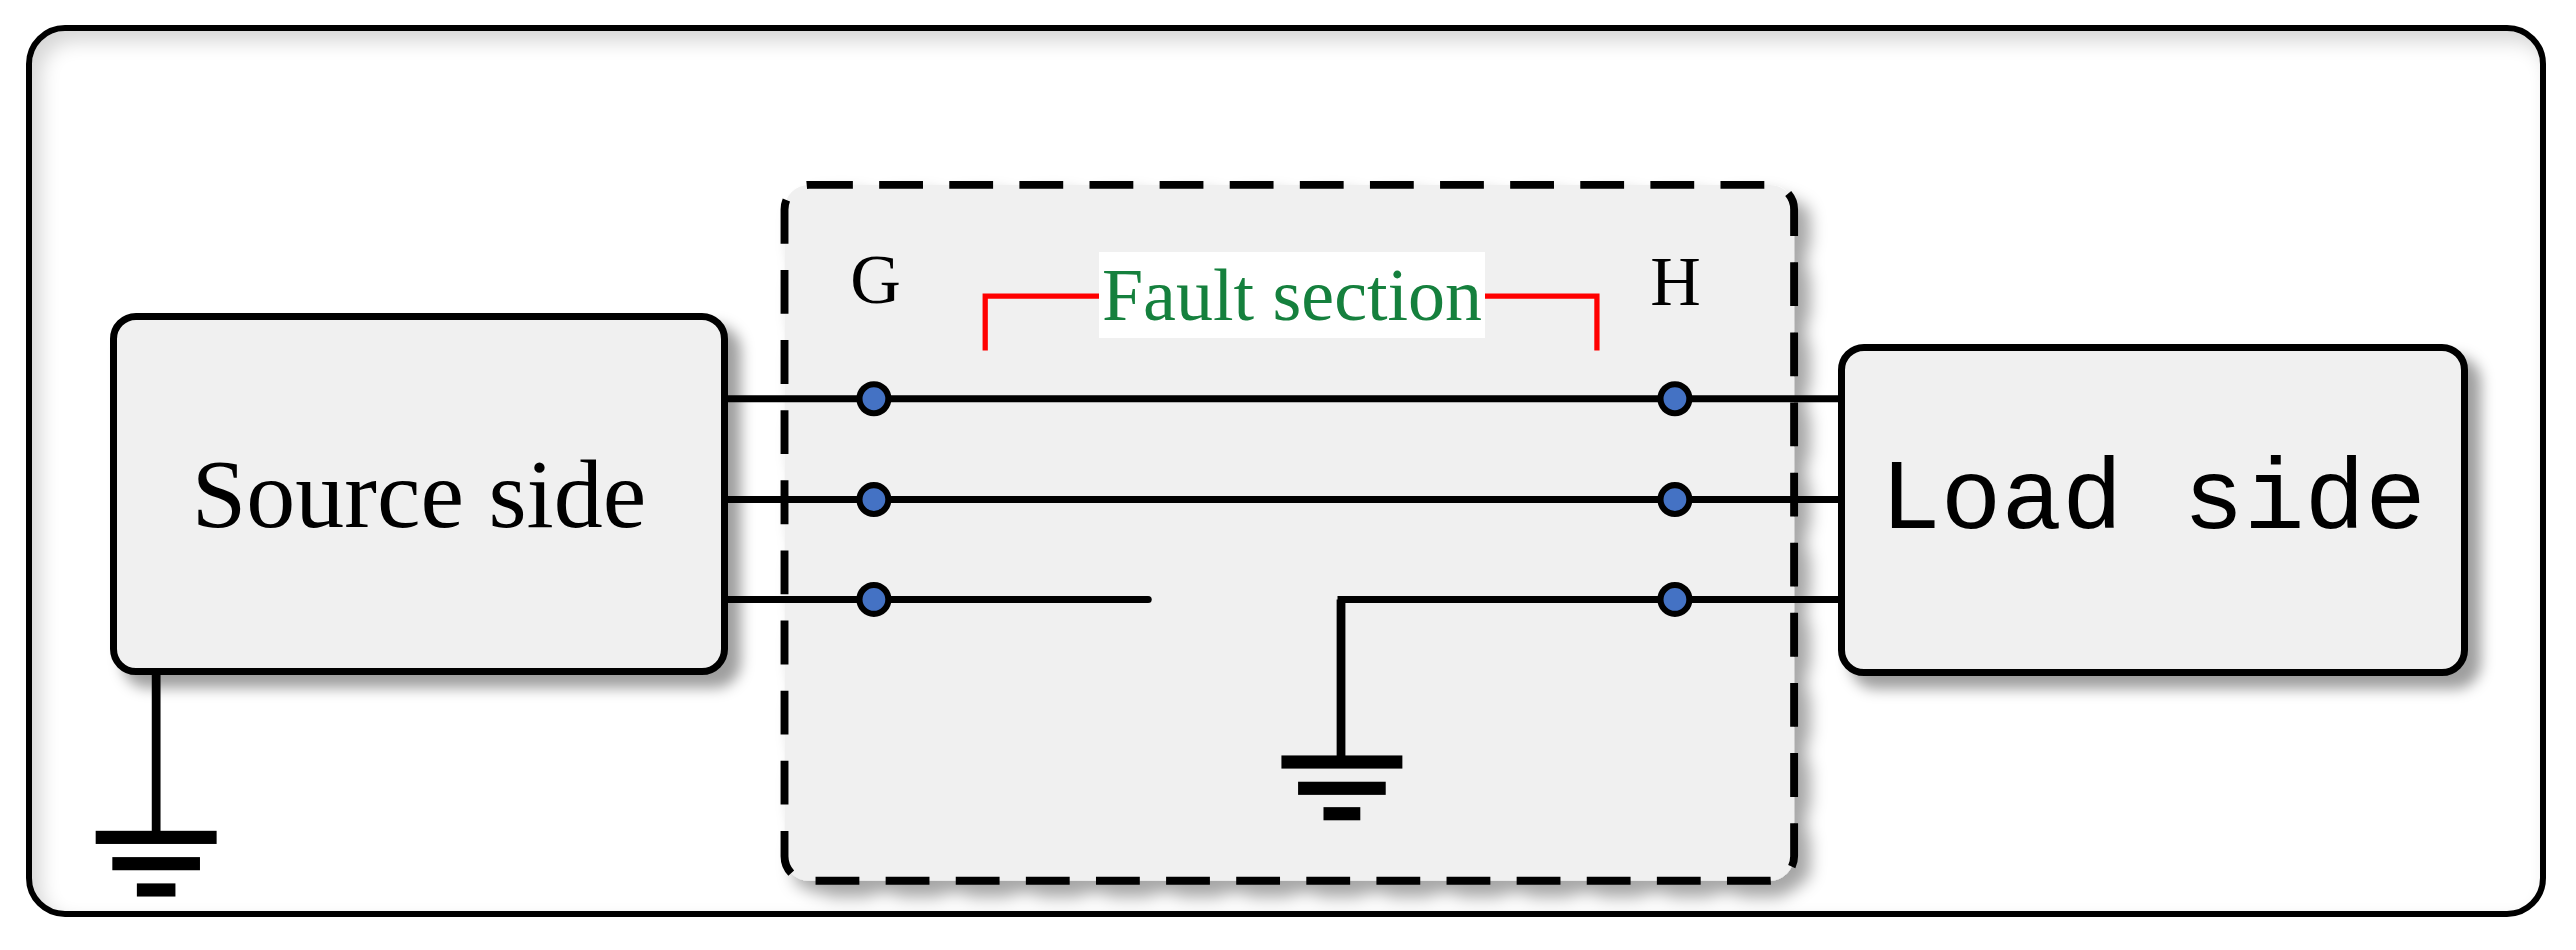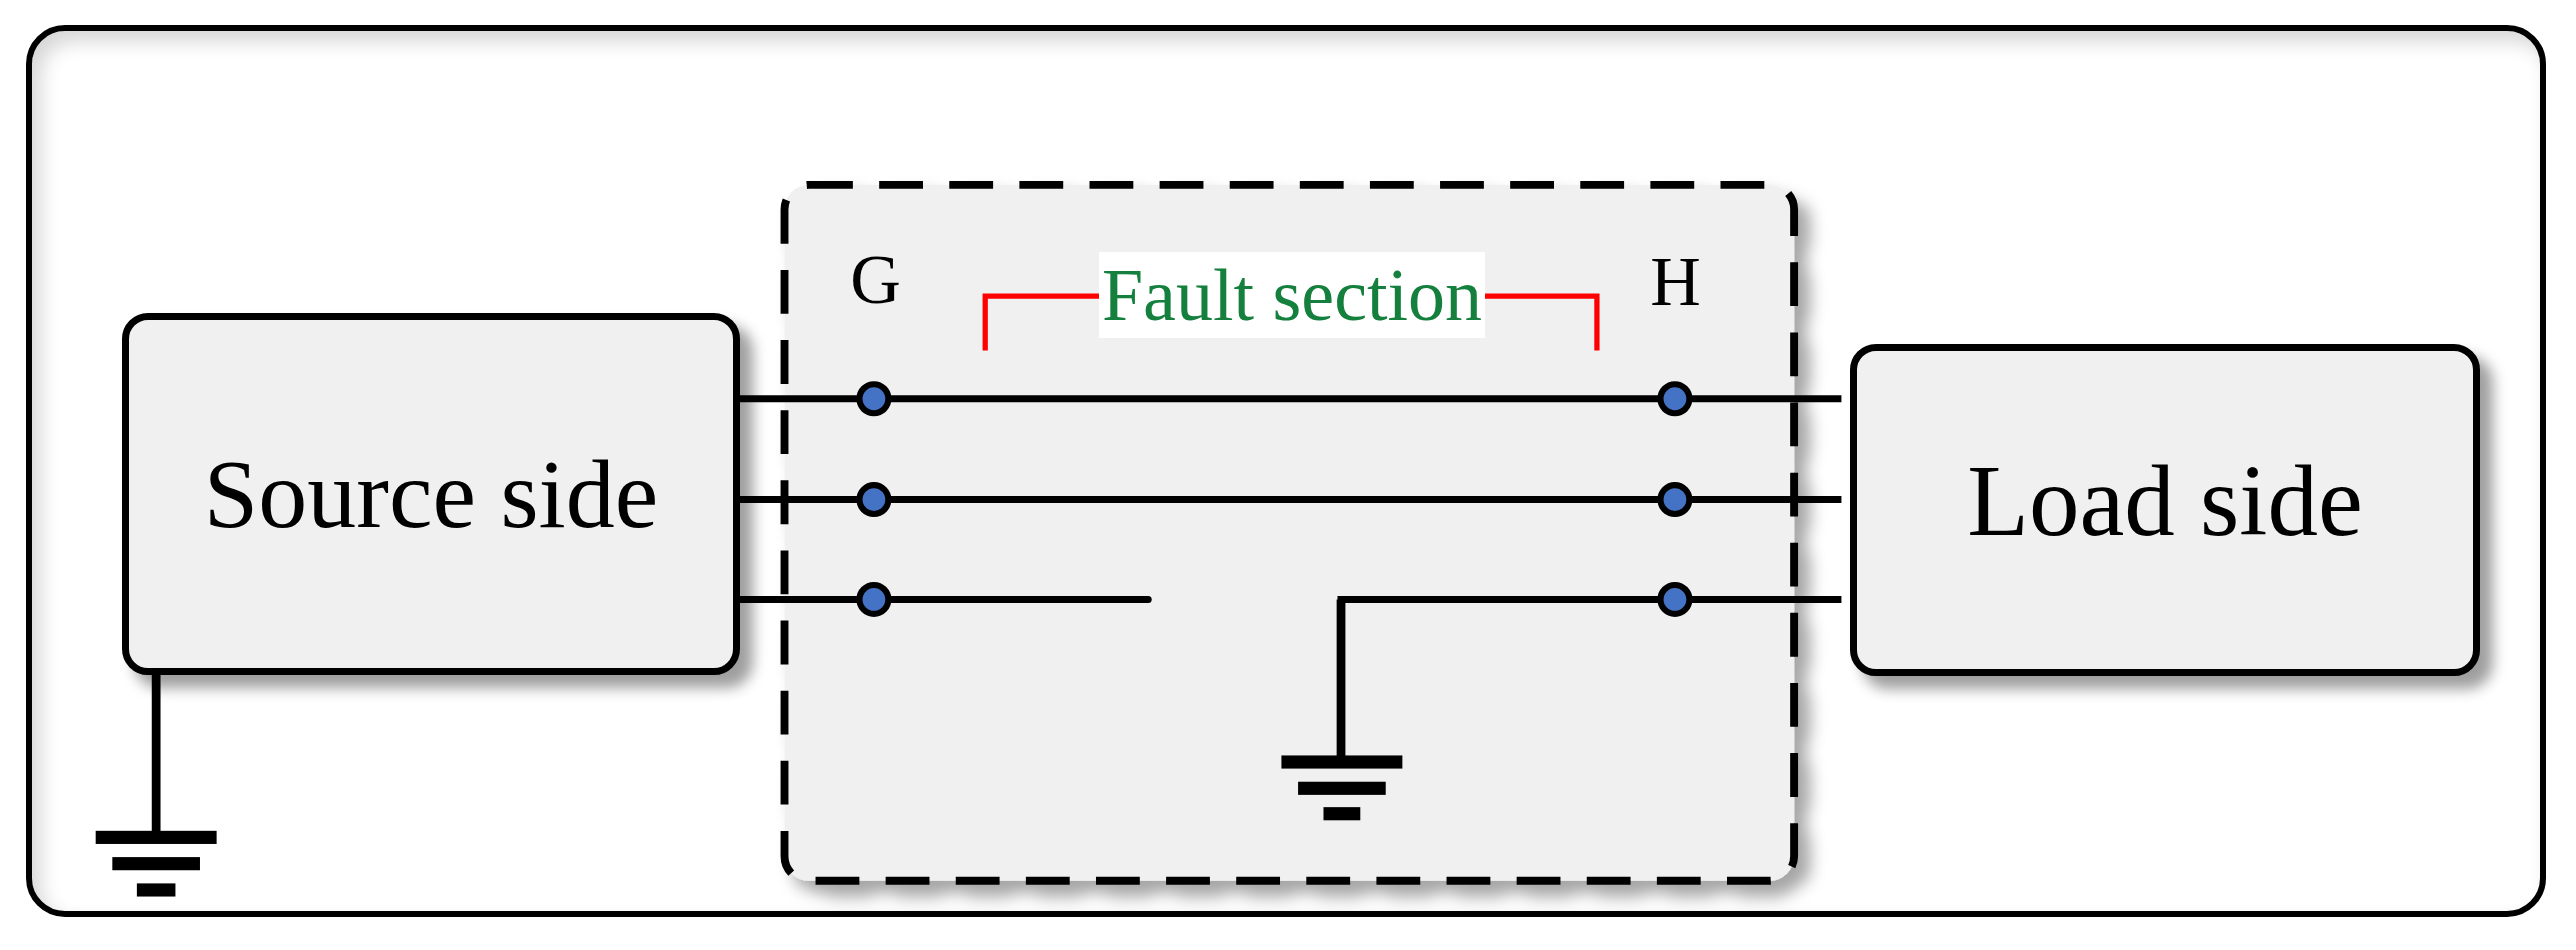--- a/index.html
+++ b/index.html
@@ -38,39 +38,39 @@
     background: #f0f0f0;
     border: 7px solid #000000;
     border-radius: 26px;
     box-shadow: 12.3px 12.3px 14px rgba(0,0,0,0.38);
     display: flex;
     flex-direction: column;
     align-items: center;
     justify-content: center;
     text-align: center;
     color: #000000;
-    margin-left: 12px;
   }
   #source-box {
     left: 110px; top: 313px;
     width: 618px; height: 362px;
     gap: 30px;
   }
   #source-box .box-title {
     font-size: 98px; line-height: 1;
     white-space: nowrap;
   }
   #source-box .box-subtitle {
     font-size: 72px; line-height: 1;
     white-space: nowrap;
   }
   #load-box {
     left: 1838px; top: 344px;
     width: 630px; height: 332px;
     padding-bottom: 17px;
+    font-family: Liberation Mono, monospace;
   }
   #load-box .box-title {
     font-size: 101px; line-height: 1;
     white-space: nowrap;
   }
   
   .diagram-label {
     position: absolute;
     color: #000000;
     text-align: center;

